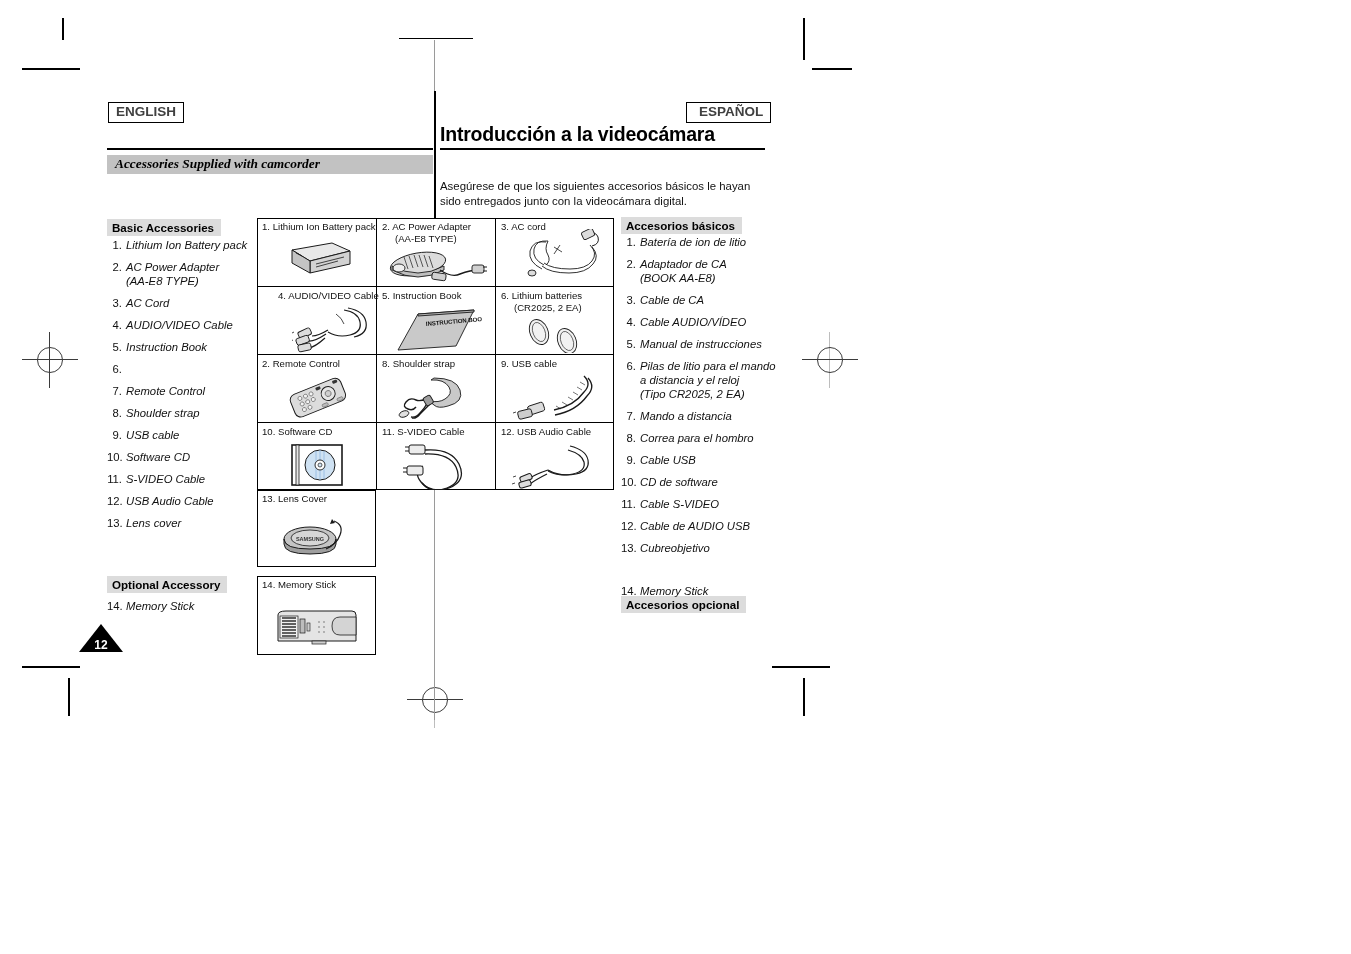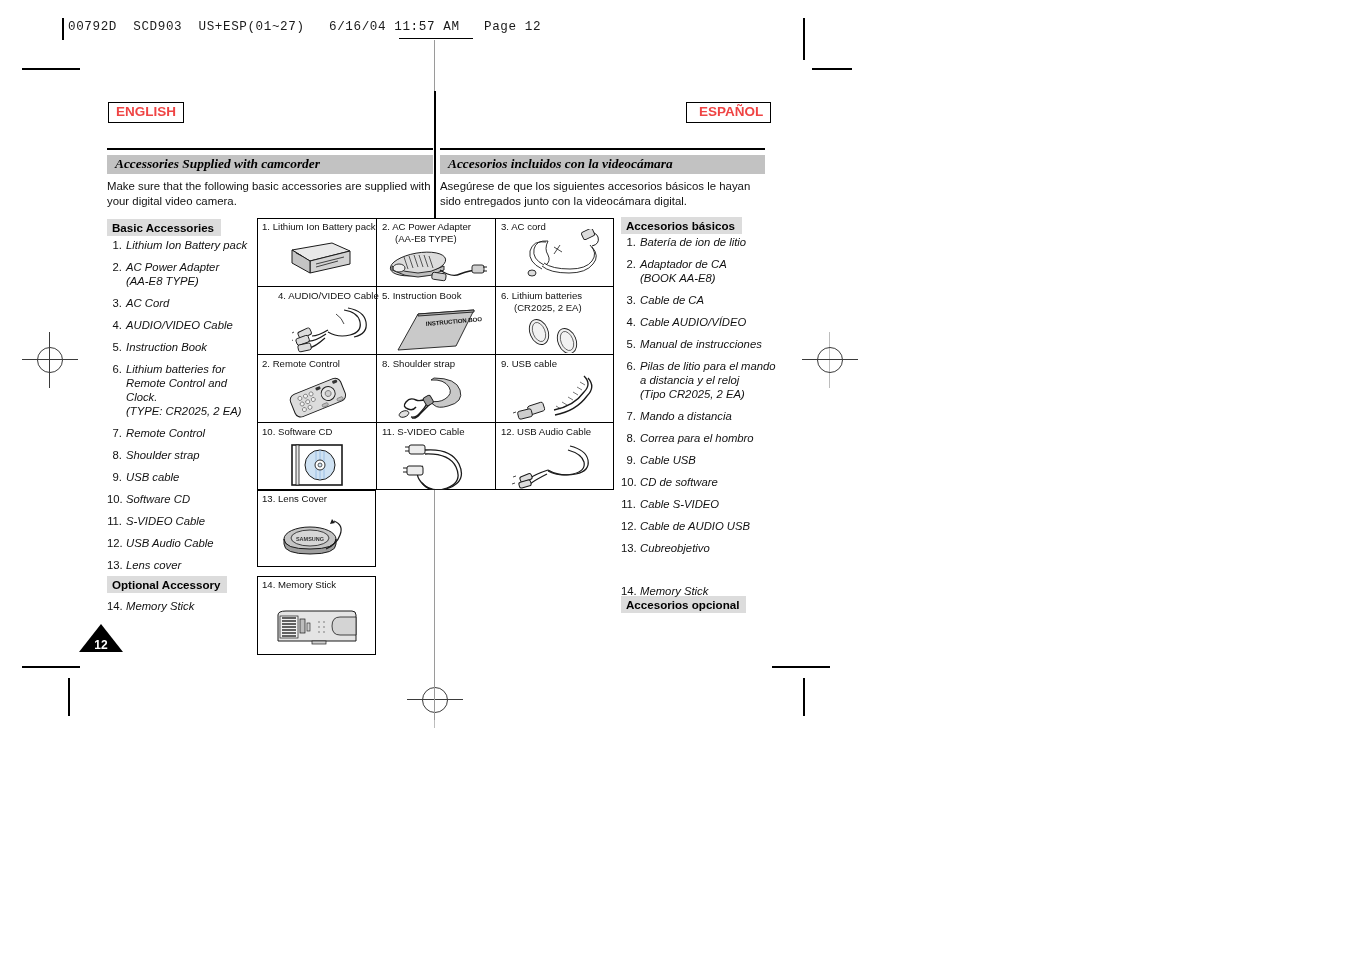--- a/index.html
+++ b/index.html
@@ -55,21 +55,21 @@
   
   #content { position: absolute; left: 0; top: 0; width: 100%; height: 100%; }
 
   .lang-tag {
     position: absolute;
     border: 1.6px solid #000;
     padding: 1px 7px 2px 7px;
     font-size: 13.5px;
     font-weight: bold;
     line-height: 1.2;
-    color: #ef4444;
+    color: #404040;
     background: #fff;
     white-space: nowrap;
   }
   #tag-en { left: 108px; top: 102px; }
   #tag-es { left: 686px; top: 102px; padding-left: 12px; }
 
   .chapter-title {
     position: absolute;
     font-size: 19.5px;
     font-weight: bold;
@@ -241,42 +241,38 @@
   <div class="reg-h" style="left:802px;top:359px;width:56px;"></div>
   <div class="reg" style="left:817px;top:347px;"></div>
 
   <div class="reg-v" style="left:434px;top:672px;height:56px;background:#bdbdbd;"></div>
   <div class="reg-h" style="left:407px;top:699px;width:56px;"></div>
   <div class="reg" style="left:422px;top:687px;"></div>
 
   <div class="thin-rule" style="left:434px;top:40px;width:1px;height:680px;background:#9a9a9a;"></div>
 
   <div id="slug-bar"></div>
-  <div id="slug">00792D  SCD903  US+ESP(01~27)   6/16/04 11:57 AM   Page 12</div>
   <div id="slug-underline"></div>
 
   <div id="content">
 
     <div id="divider"></div>
 
     <div class="lang-tag" id="tag-en">ENGLISH</div>
     <div class="lang-tag" id="tag-es">ESPAÑOL</div>
 
+    <div class="chapter-title" id="title-es">Introducción a la videocámara</div>
 
     <div class="title-rule" id="rule-en"></div>
     <div class="title-rule" id="rule-es"></div>
 
     <div class="section-band" id="band-en">
       <span class="band-text">Accessories Supplied with camcorder</span>
     </div>
-    <div class="section-band" id="band-es">
-      <span class="band-text">Accesorios incluidos con la videocámara</span>
-    </div>
-
-    <div class="intro-para" id="intro-en">Make sure that the following basic accessories are supplied with your digital video camera.</div>
+
     <div class="intro-para" id="intro-es">Asegúrese de que los siguientes accesorios básicos le hayan sido entregados junto con la videocámara digital.</div>
 
     <div class="sub-head" id="head-basic-en">Basic Accessories</div>
     <div class="acc-list" id="list-en">
         <div class="row">
           <span class="num">1.</span>
           <span class="lbl">Lithium Ion Battery pack</span>
         </div>
         <div class="row">
           <span class="num">2.</span>
@@ -289,21 +285,20 @@
         <div class="row">
           <span class="num">4.</span>
           <span class="lbl">AUDIO/VIDEO Cable</span>
         </div>
         <div class="row">
           <span class="num">5.</span>
           <span class="lbl">Instruction Book</span>
         </div>
         <div class="row">
           <span class="num">6.</span>
-          <span class="lbl">Lithium batteries for<span class="sub">Remote Control and Clock.</span><span class="sub">(TYPE: CR2025, 2 EA)</span></span>
         </div>
         <div class="row">
           <span class="num">7.</span>
           <span class="lbl">Remote Control</span>
         </div>
         <div class="row">
           <span class="num">8.</span>
           <span class="lbl">Shoulder strap</span>
         </div>
         <div class="row">

